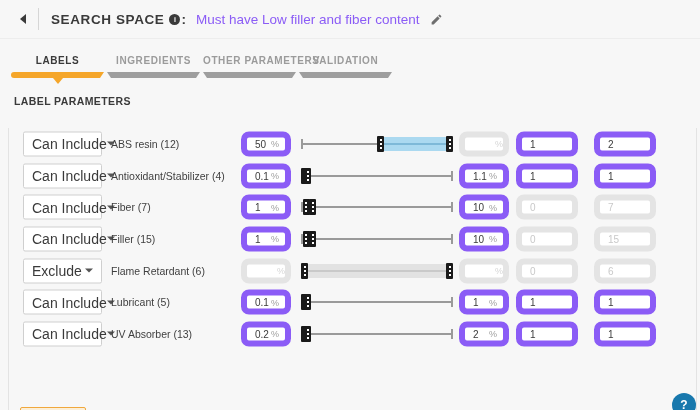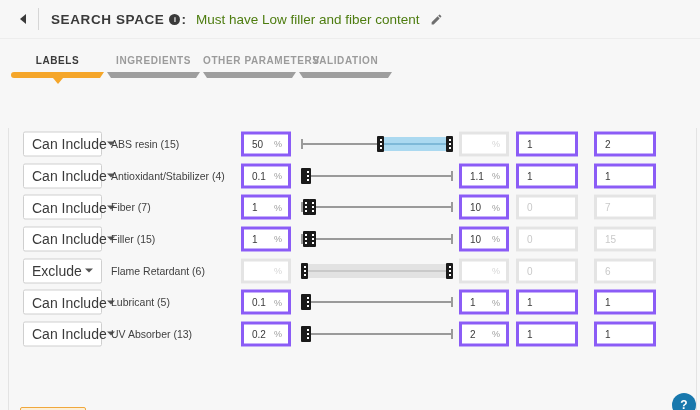--- a/index.html
+++ b/index.html
@@ -15,21 +15,21 @@
   
   .tophead { position:absolute; top:0; left:0; width:700px; height:39px;
     display:flex; align-items:center; border-bottom:1px solid #ededed; }
   .back-btn { width:26px; height:26px; margin-left:10px; display:flex; align-items:center; justify-content:center; cursor:pointer; }
   .back-tri { width:0; height:0; border-top:5px solid transparent; border-bottom:5px solid transparent; border-right:6px solid #3a3a3a; }
   .vdivider { width:1px; height:22px; background:#d6d6d6; margin:0 12px 0 2px; }
   .ss-title { font-size:13.5px; font-weight:bold; letter-spacing:0.6px; }
   .info-dot { display:inline-flex; width:11px; height:11px; border-radius:50%; background:#3a3a3a;
     color:#fff; font-size:7px; font-weight:bold; align-items:center; justify-content:center; margin:0 1px 0 5px; }
   .ss-colon { font-size:13.5px; font-weight:bold; margin-right:10px; }
-  .ss-subtitle { font-size:13.5px; color:#4d7c0f; }
+  .ss-subtitle { font-size:13.5px; color:#8b5cf6; }
   .edit-btn { margin-left:10px; cursor:pointer; display:flex; align-items:center; }
   .edit-btn svg { width:13px; height:13px; fill:#6f6f6f; }
 
   
   .tabs { position:absolute; top:53px; left:11px; display:flex; }
   .tab { width:93px; margin-right:3px; cursor:pointer; position:relative; }
   .tab-label { display:block; text-align:center; font-size:10px; font-weight:bold; letter-spacing:0.6px;
     color:#9b9b9b; height:16px; line-height:16px; white-space:nowrap; }
   .tab.active .tab-label { color:#3a3a3a; }
   .tab-bar { height:6px; margin-top:3px; background:#9e9e9e;
@@ -57,21 +57,21 @@
   .c-slider{ left:292px; width:152px; height:18px; }
   .c-max   { left:450px; width:50px; }
   .c-ming  { left:507px; width:62px; }
   .c-maxg  { left:585px; width:62px; }
 
   .dropdown { height:25px; background:#fff; border:1px solid #cfcfcf; border-radius:2px;
     display:flex; align-items:center; justify-content:space-between; padding:0 8px; cursor:pointer; }
   .dropdown-value { font-size:14px; color:#3a3a3a; white-space:nowrap; }
   .caret { width:0; height:0; border-left:4px solid transparent; border-right:4px solid transparent; border-top:4px solid #555; }
 
-  .numbox { height:25px; background:#fff; border:3px solid #8b5cf6; border-radius:0;
+  .numbox { height:25px; background:#fff; border:6px solid #8b5cf6; border-radius:8px;
     display:flex; align-items:center; padding:0 6px 0 0; color:#3a3a3a; }
   .numbox input { border:none; outline:none; background:transparent; width:100%; min-width:0;
     font-family:inherit; font-size:10px; color:inherit; padding-left:8px; }
   .pct { font-size:9px; color:#9e9e9e; flex:none; }
   .numbox.muted { border-color:#e4e4e4; color:#c9c9c9;gap:22px; }
   .numbox.muted .pct { color:#d6d6d6; }
 
   
   .slider { cursor:pointer; }
   .track { position:absolute; top:8px; left:0; width:100%; height:2px; background:#9a9a9a; }
@@ -130,29 +130,30 @@
       <div class="tab-bar"></div>
 
     </div>
     <div class="tab">
       <span class="tab-label">VALIDATION</span>
       <div class="tab-bar"></div>
 
     </div>
   </div>
 
+  <div class="section-title">LABEL PARAMETERS</div>
 
   <div class="panel">
 
     <div class="row">
       <div class="dropdown c-mode">
         <span class="dropdown-value">Can Include</span>
         <span class="caret"></span>
       </div>
-      <span class="c-label">ABS resin (15)</span>
+      <span class="c-label">ABS resin (12)</span>
       <div class="numbox c-min">
         <input value="50" style="">
         <span class="pct">%</span>
       </div>
       <div class="slider c-slider">
         <div class="track"></div>
         <div class="tick tick-l"></div>
         <div class="tick tick-r"></div>
         <div class="fill" style="left: 76px; width: 76px;"></div>
         <div class="handle h-min" style="left: 76px;">

